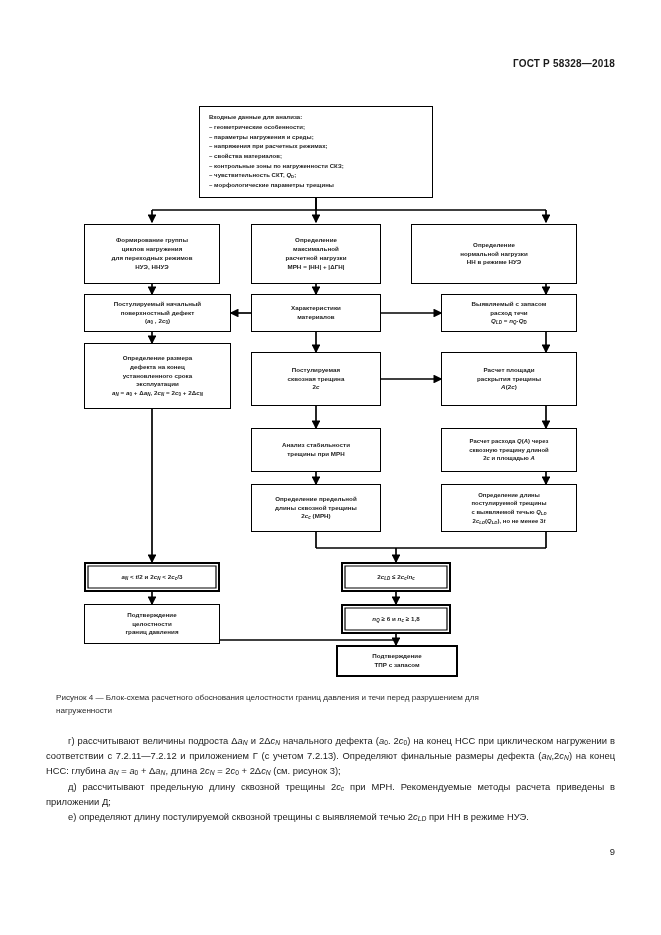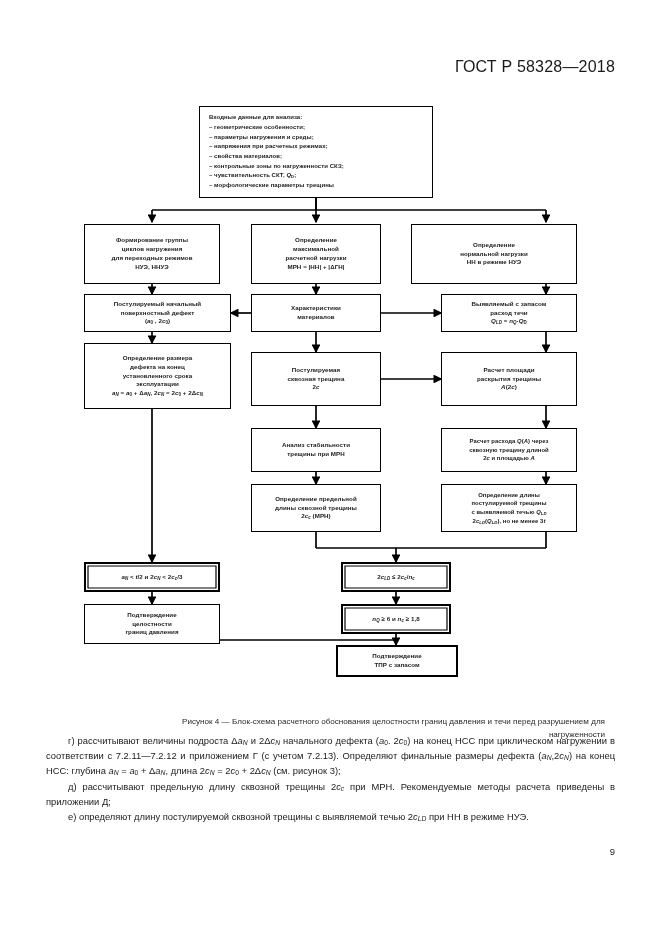--- a/index.html
+++ b/index.html
@@ -8,21 +8,21 @@
     font-family:"Liberation Sans", sans-serif;
     color:#1a1a1a;
     -webkit-font-smoothing:antialiased;
   }
   .page{position:absolute;inset:0;width:661px;height:935px;overflow:hidden;}
 
   
   .doc-header{
     position:absolute;left:0;right:46px;top:58px;
     text-align:right;
-    font-size:16px;font-weight:normal;letter-spacing:.2px;padding-left:32px;
+    font-size:10px;font-weight:bold;letter-spacing:.2px;padding-left:32px;
   }
 
   
   .flow{position:absolute;left:0;top:0;width:661px;height:690px;}
   .flow svg{position:absolute;left:0;top:0;}
 
   .node{
     position:absolute;
     border:1.6px solid #000;
     background:#fff;
@@ -43,22 +43,22 @@
   }
   .node.small{font-size:5.9px;}
   .node.lead{font-size:6px;text-align:left;font-weight:bold;line-height:1.62;padding:5px 9px;}
   .node.lead .inner{width:100%;}
   .node .ln{display:block;white-space:nowrap;}
   sub{font-size:72%;vertical-align:-.22em;line-height:0;}
   .it{font-style:italic;}
 
   
   .caption{
-    position:absolute;left:56px;width:549px;top:716px;
-    font-size:8.1px;line-height:1.55;text-align:right;color:#2a2a2a;
+    position:absolute;left:56px;width:549px;top:692px;
+    font-size:8.1px;line-height:1.55;text-align:left;color:#2a2a2a;
   }
 
   
   .body-text{
     position:absolute;left:46px;width:569px;top:733px;
     font-size:9.4px;line-height:1.62;color:#1a1a1a;
     text-align:justify;
   }
   .body-text p{margin:0 0 0 0;text-indent:22px;}
   .body-text p.cont{text-indent:22px;}

